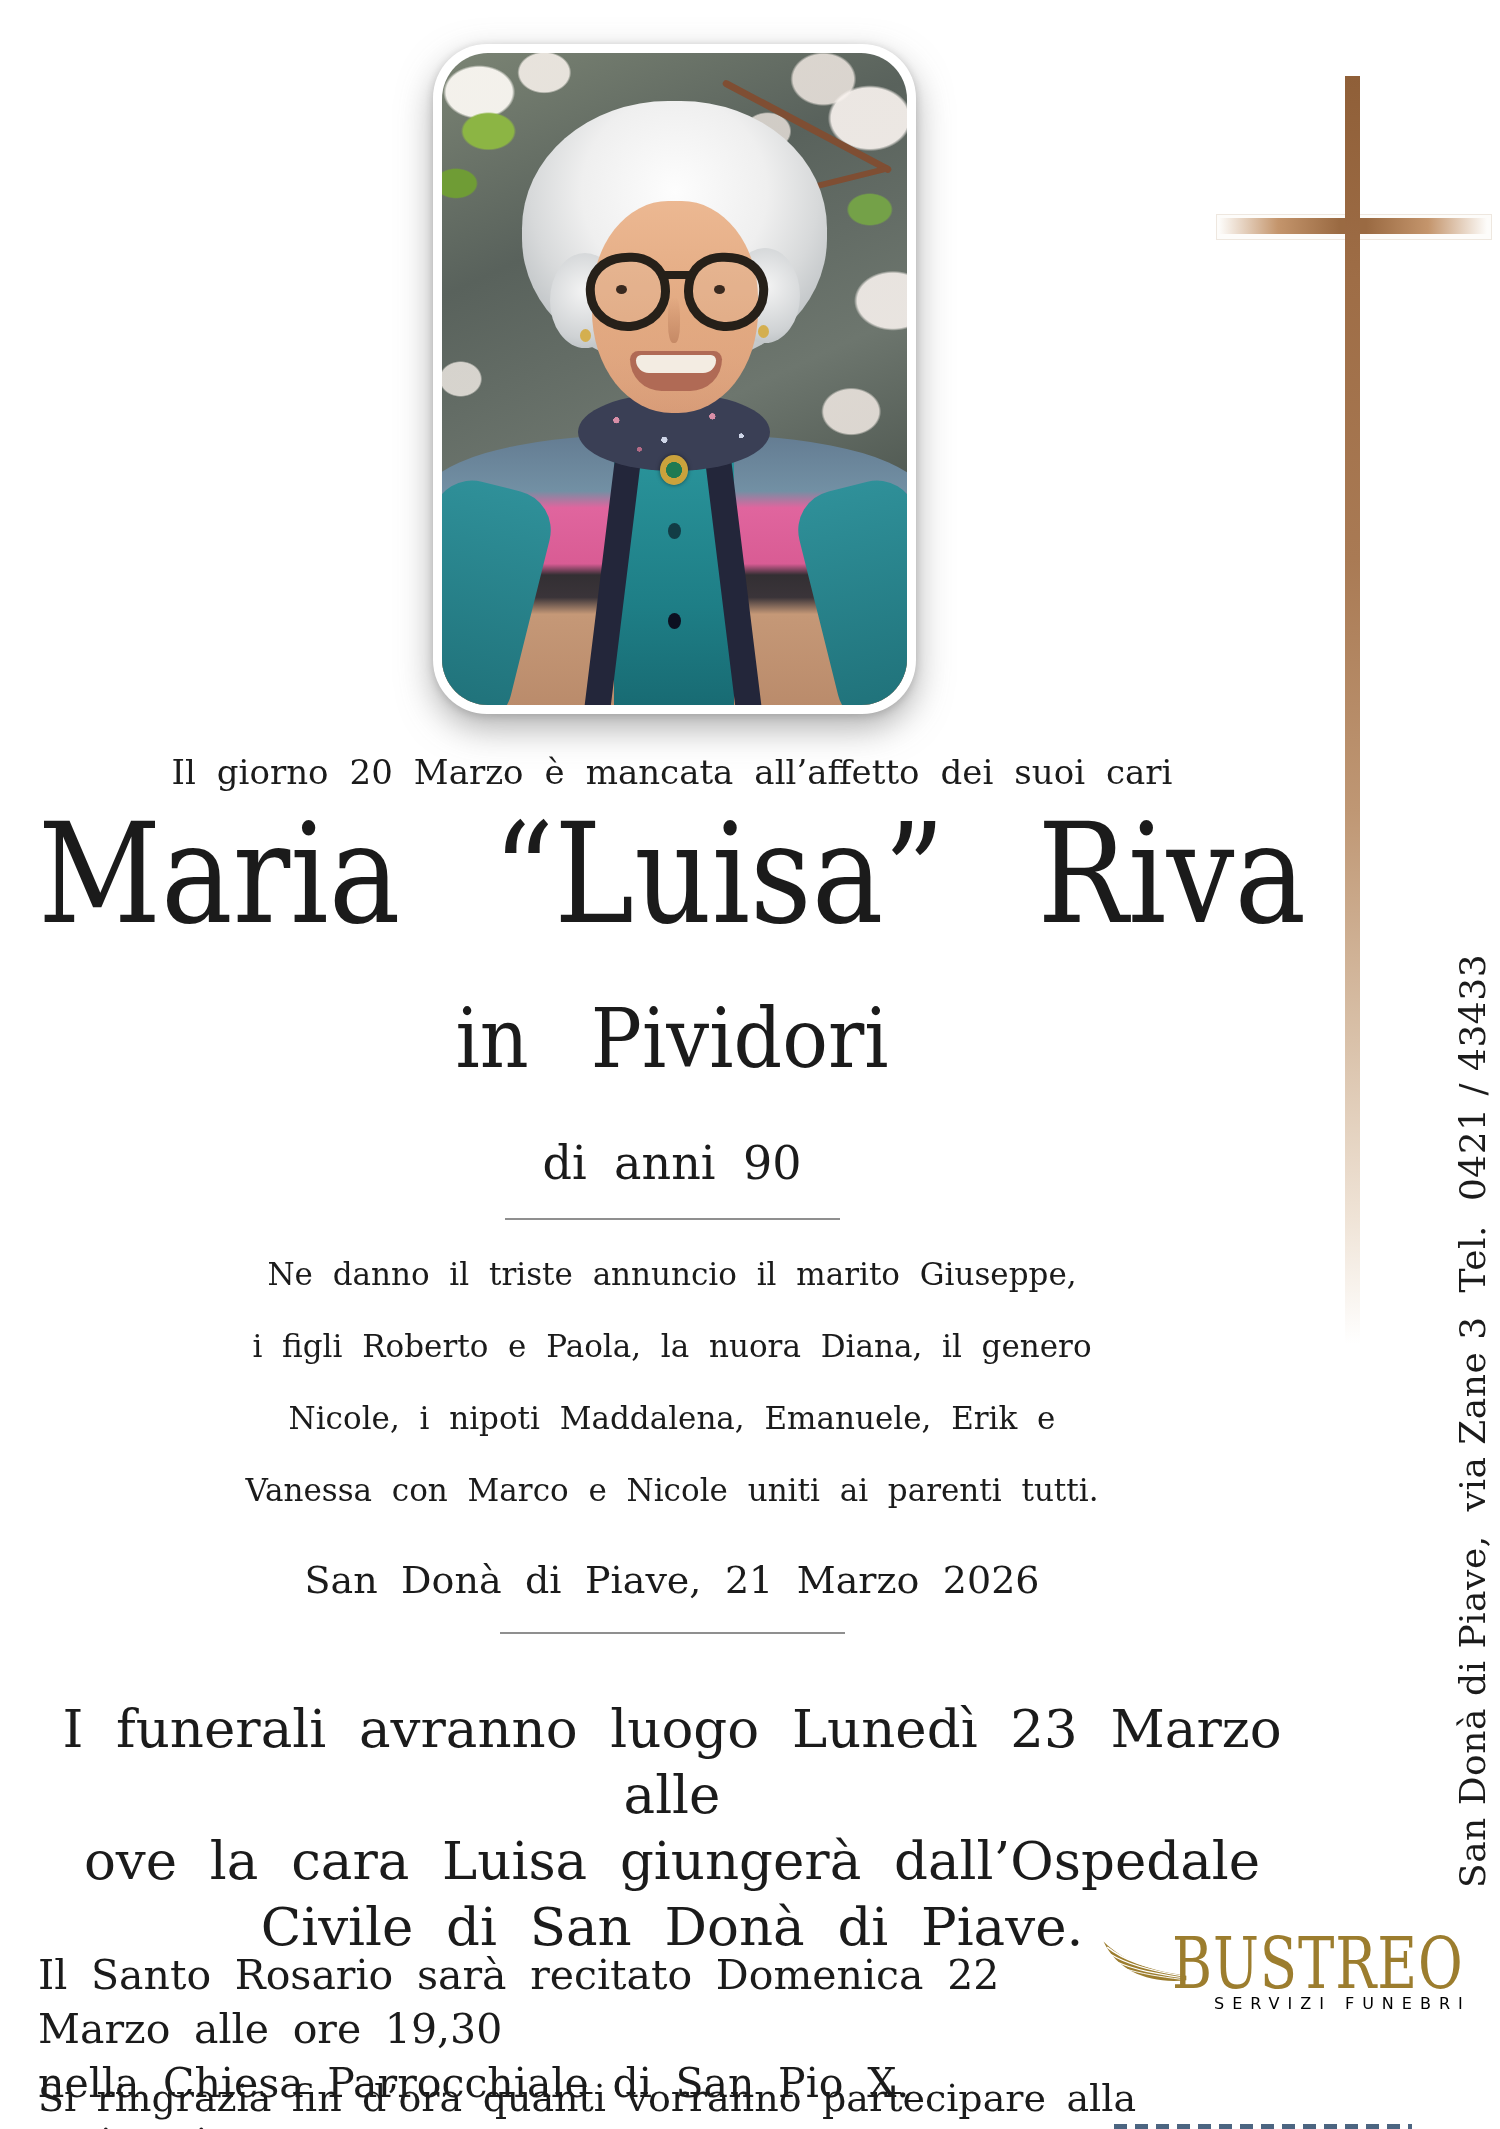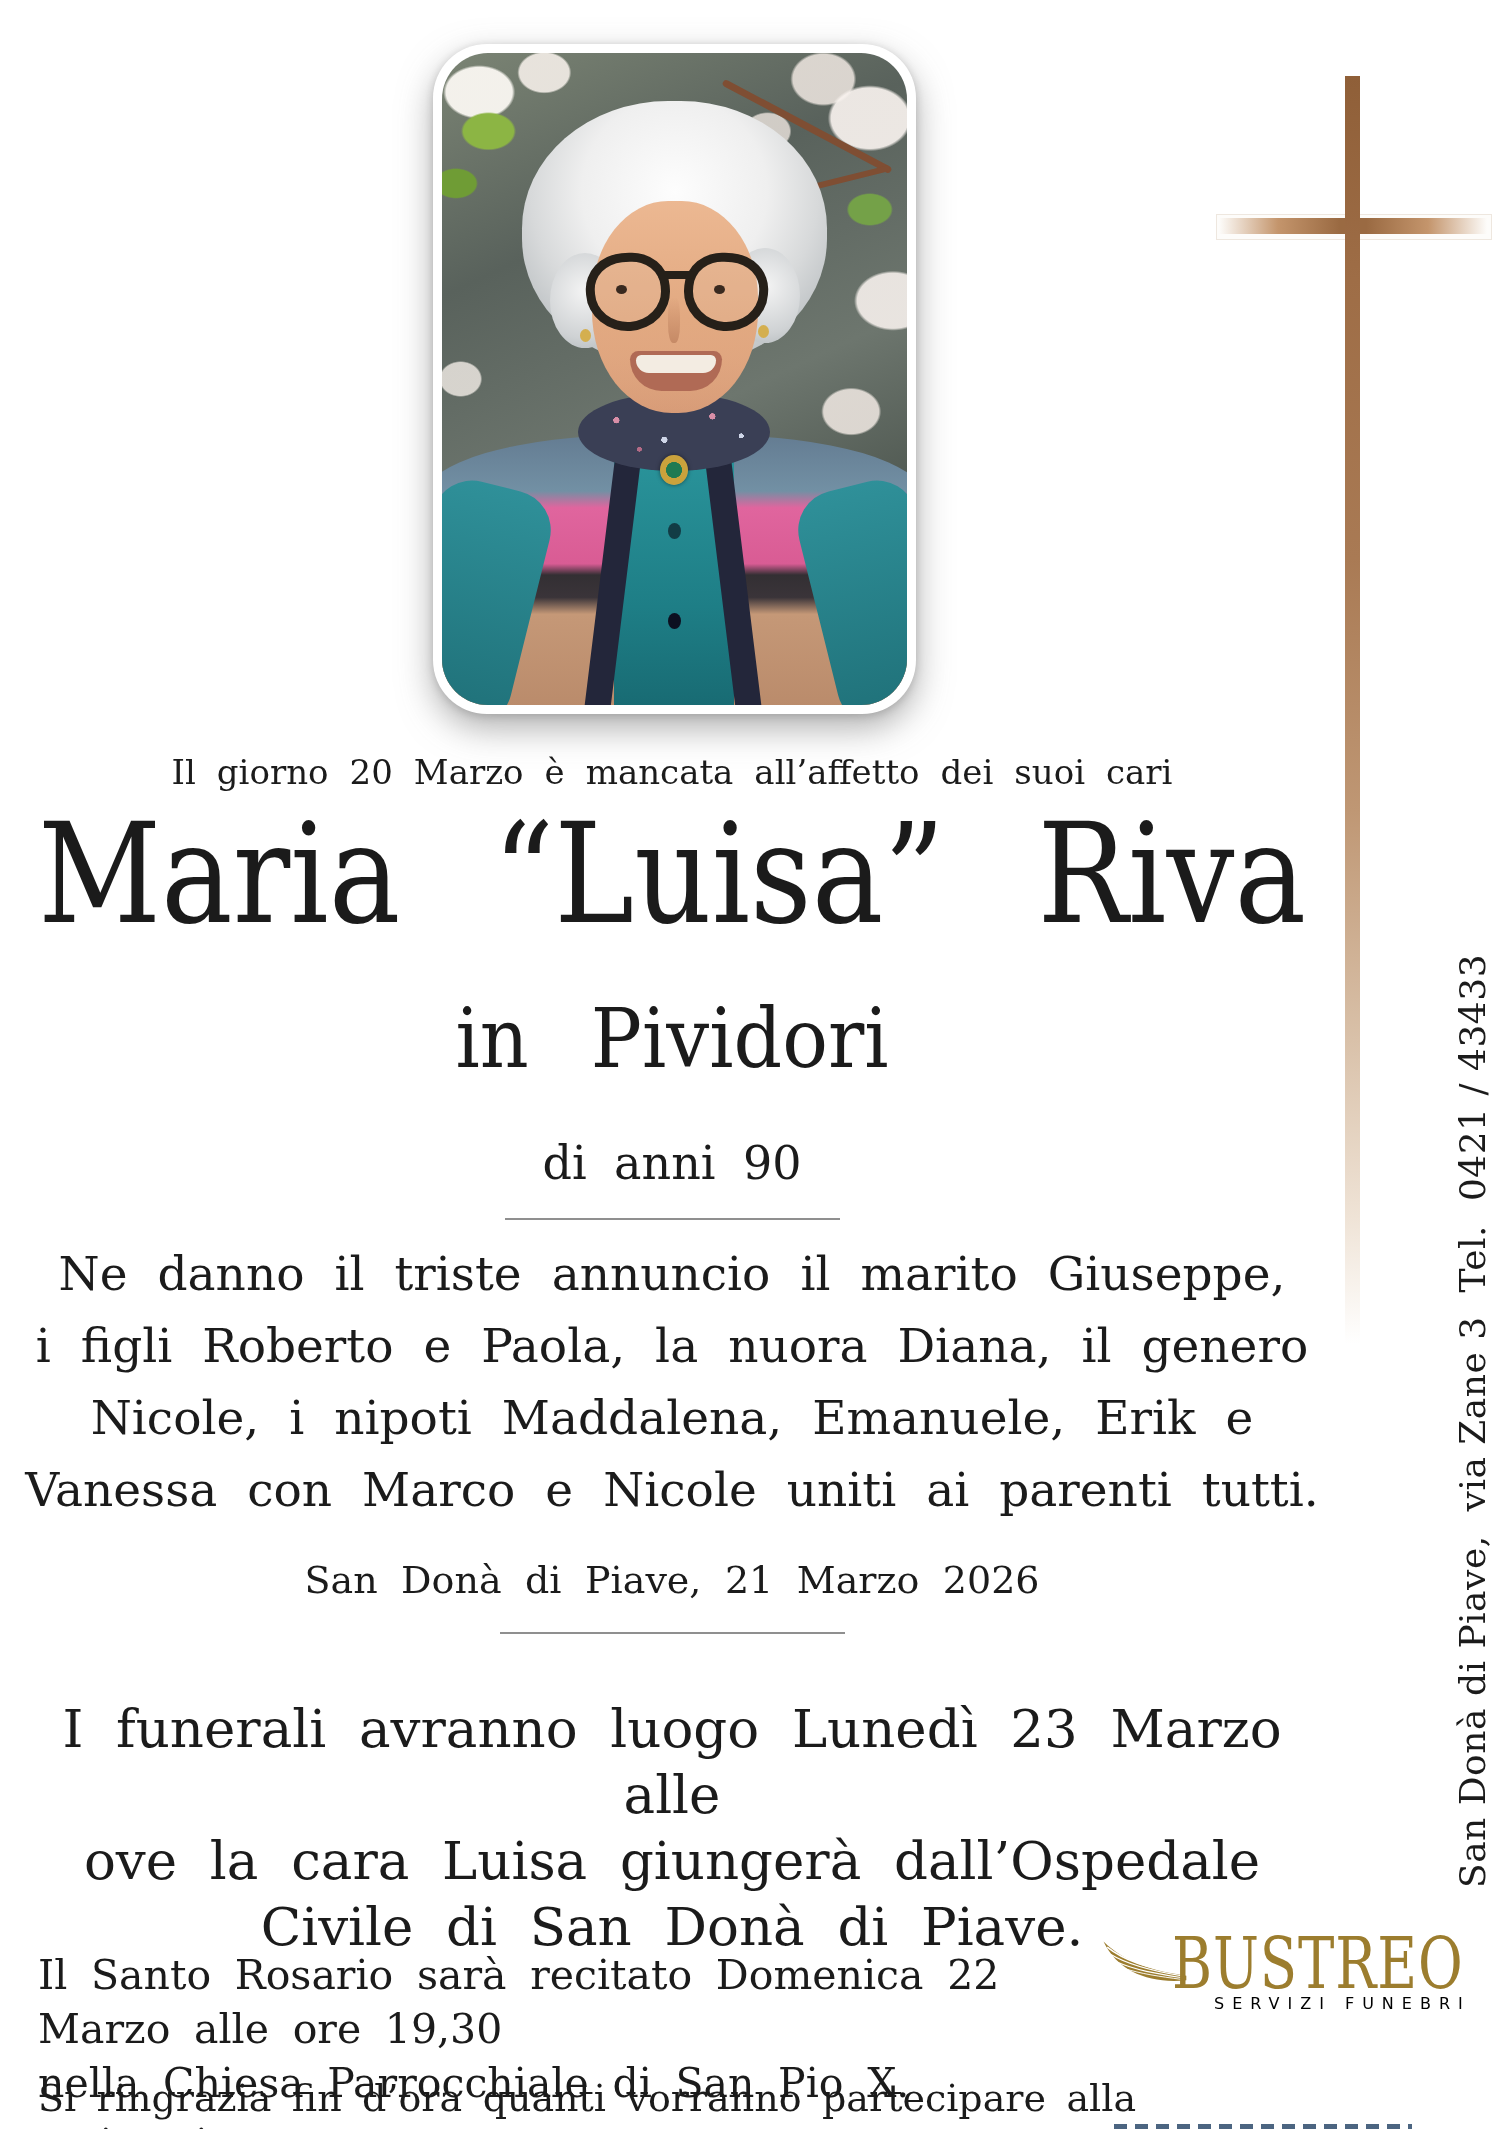--- a/index.html
+++ b/index.html
@@ -98,21 +98,21 @@
 
   
   .tblock{position:absolute;left:0;width:1344px;text-align:center;}
   .intro{top:752px;font-size:34px;word-spacing:.3em;}
   .name{top:806px;font-size:124px;line-height:1.1;word-spacing:.45em;
     transform:scale(.97,1.12);transform-origin:50% 50%;white-space:nowrap;}
   .relation{top:994px;font-size:76px;word-spacing:.5em;transform:scaleY(1.08);}
   .age{top:1136px;font-size:46px;word-spacing:.28em;}
   .rule{position:absolute;height:2px;background:#8f8f8f;}
   .rule-age{left:505px;top:1218px;width:335px;}
-  .family{top:1238px;font-size:47px;line-height:72px;word-spacing:.32em;}
+  .family{top:1238px;font-size:31px;line-height:72px;word-spacing:.32em;}
   .dateline{top:1558px;font-size:38px;word-spacing:.3em;}
   .rule-date{left:500px;top:1632px;width:345px;}
   .funeral{top:1676px;font-size:53px;line-height:66px;word-spacing:.3em;margin-top:20px;}
   .rosary{top:1948px;left:38px;width:1100px;text-align:left;font-size:41px;line-height:54px;word-spacing:.26em;}
   .thanks{top:2076px;left:38px;width:1100px;text-align:left;font-size:38px;word-spacing:.22em;}
 
   
   .brand-row{position:absolute;left:1098px;top:1922px;width:402px;height:99px;}
   .wing{position:absolute;left:0;top:8px;width:92px;height:60px;}
   .brand{position:absolute;left:74px;top:0px;font-size:62px;letter-spacing:1px;color:#9c7d2e;

